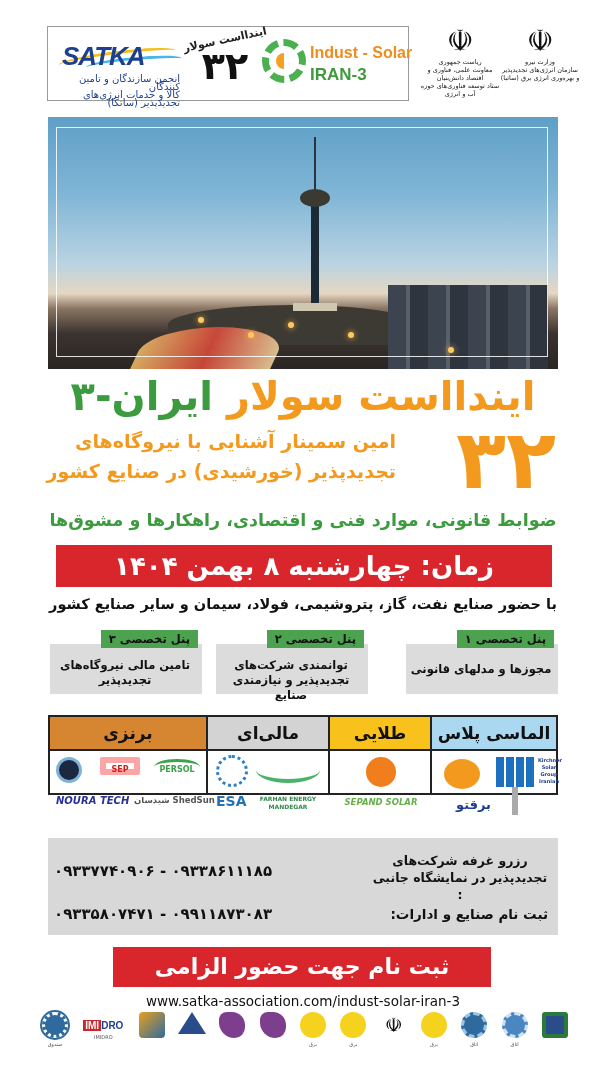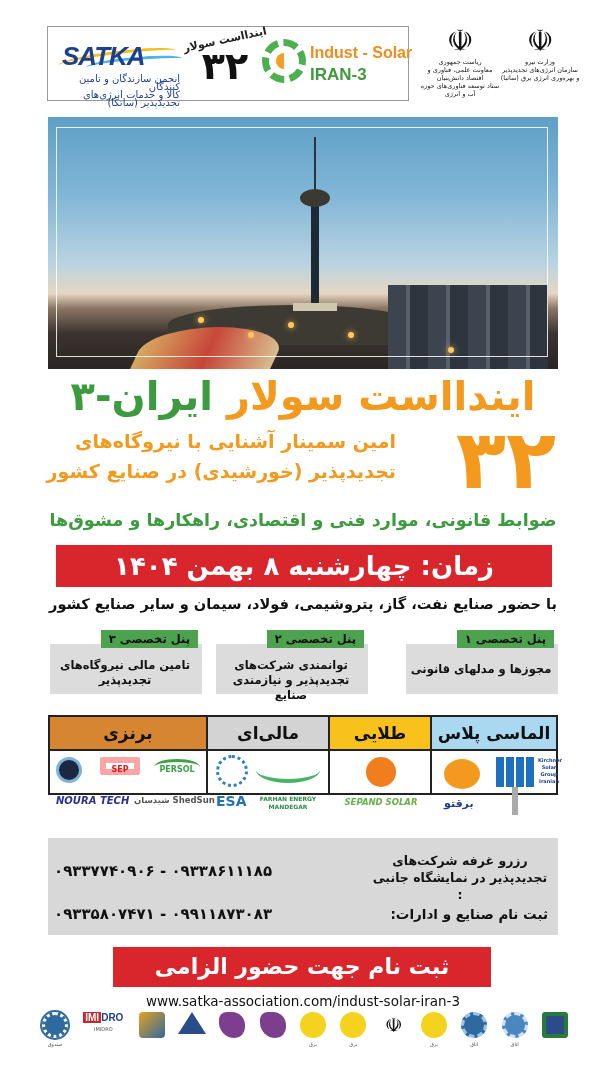--- a/index.html
+++ b/index.html
@@ -185,21 +185,21 @@
     <div class="lg" style="left:8px;top:42px;color:#2472b8;font-size:14px;">ESA</div>
     <div class="lg" style="left:48px;top:6px;width:64px;height:26px;border-bottom:4px solid #4ab36a;border-radius:0 0 50% 50%;"></div>
     <div class="lg" style="left:48px;top:44px;color:#2e8a4a;font-size:6px;width:64px;white-space:normal;line-height:8px;">FARHAN ENERGY MANDEGAR</div>
   </div>
   <div class="sp-cell">
     <div class="lg" style="left:36px;top:6px;width:30px;height:30px;border-radius:50%;background:#f07e1c;"></div>
     <div class="lg" style="left:4px;top:46px;width:94px;color:#66b04a;font-size:8.5px;font-style:italic;">SEPAND SOLAR</div>
   </div>
   <div class="sp-cell last">
     <div class="lg" style="left:12px;top:8px;width:36px;height:30px;border-radius:50%;background:#f39a1e;"></div>
-    <div class="lg" style="left:12px;top:46px;color:#1e3f8f;font-size:11px;">برقتو</div>
+    <div class="lg" style="left:24px;top:46px;color:#1e3f8f;font-size:13px;">برقتو</div>
     <div class="lg" style="left:64px;top:6px;width:40px;height:30px;background:repeating-linear-gradient(90deg,#1d6fc0 0 8px,#fff 8px 10px);"></div>
     <div class="lg" style="left:80px;top:36px;width:6px;height:28px;background:#aaa;"></div>
     <div class="lg" style="left:106px;top:6px;width:22px;color:#1e3f8f;font-size:5px;white-space:normal;line-height:7px;">Kirchner Solar Group Iranian</div>
   </div>
 </div>
 
 <div class="abs contacts">
   <div class="c-label1">رزرو غرفه شرکت‌های تجدیدپذیر در نمایشگاه جانبی :</div>
   <div class="c-phone1">۰۹۳۳۷۷۴۰۹۰۶ - ۰۹۳۳۸۶۱۱۱۸۵</div>
   <div class="c-label2">ثبت نام صنایع و ادارات:</div>
@@ -209,21 +209,21 @@
 <div class="abs reg-bar">ثبت نام جهت حضور الزامی</div>
 
 <div class="abs url">www.satka-association.com/indust-solar-iran-3</div>
 
 <div class="abs footer">
   <div class="fl">
       <div class="mark" style="background:#2e6a9e;border:3px dotted #fff;outline:2px solid #2e6a9e;"></div>
       <span class="cap">صندوق</span>
     </div>
   <div class="fl" style="width:46px;">
-      <div style="font:bold 10px 'Liberation Sans',sans-serif;color:#1e3f8f;margin-top:0;"><span style="background:#c8262c;color:#fff;padding:0 2px;">IMI</span>DRO</div>
+      <div style="font:bold 10px 'Liberation Sans',sans-serif;color:#1e3f8f;margin-top:8px;"><span style="background:#c8262c;color:#fff;padding:0 2px;">IMI</span>DRO</div>
       <span class="cap">IMIDRO</span>
     </div>
   <div class="fl">
       <div class="mark" style="background:linear-gradient(135deg,#e8a020,#2e6a9e);border-radius:4px;"></div>
     </div>
   <div class="fl">
       <div style="width:0;height:0;border-left:14px solid transparent;border-right:14px solid transparent;border-bottom:22px solid #2a4c8a;"></div>
     </div>
   <div class="fl">
       <div class="mark" style="background:#7d3e8e;border-radius:30% 50% 40% 60%;"></div>

